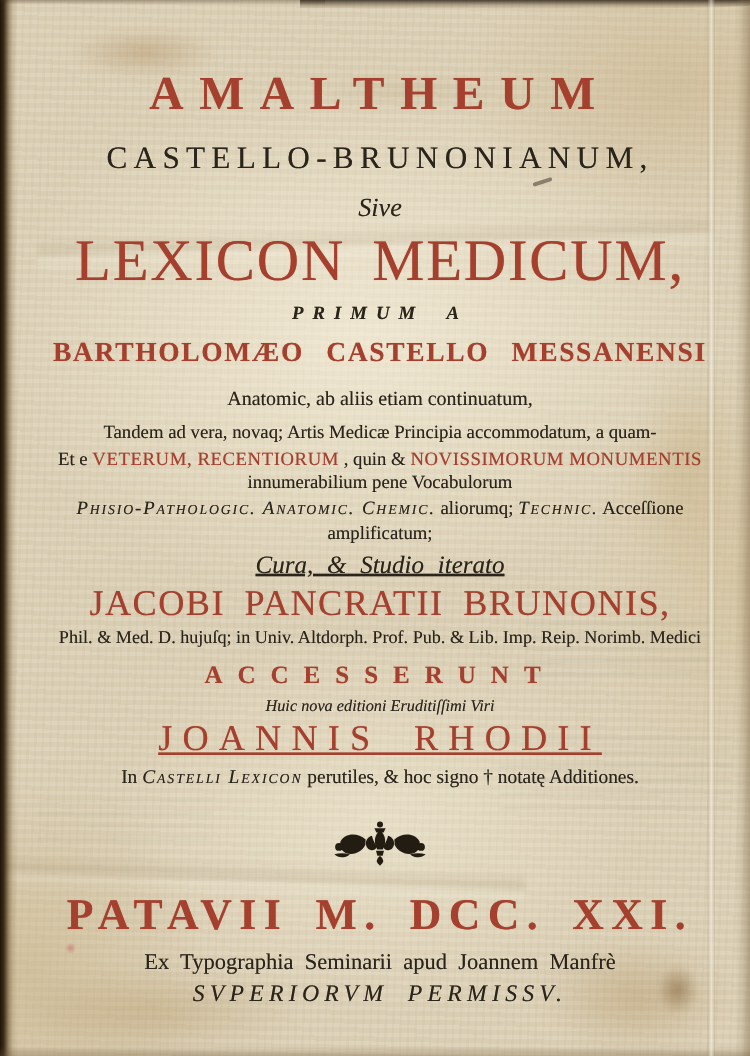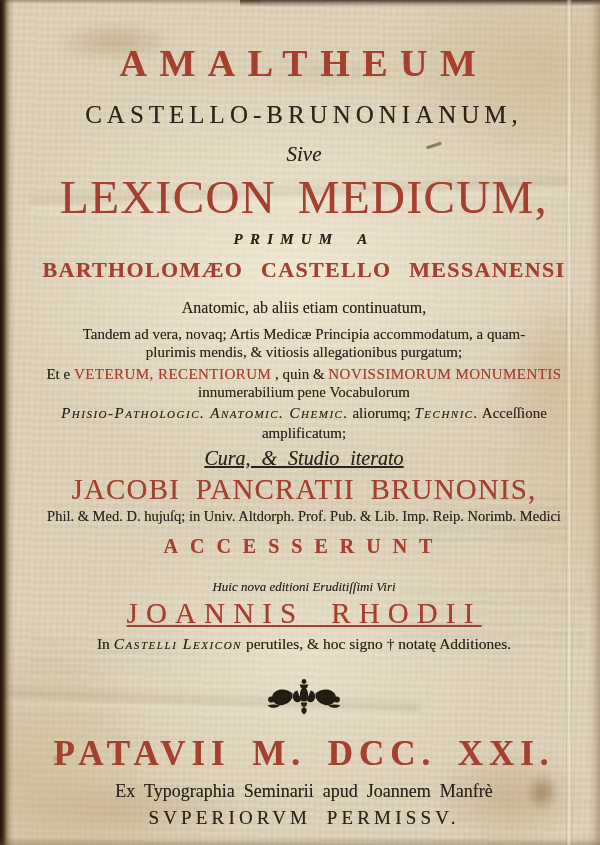--- a/index.html
+++ b/index.html
@@ -12,46 +12,46 @@
     background-image:
       radial-gradient(ellipse 420px 300px at 48% 32%, rgba(255,250,232,.55), transparent 70%),
       radial-gradient(ellipse 300px 220px at 50% 78%, rgba(250,244,224,.4), transparent 70%),
       radial-gradient(ellipse 260px 180px at 90% 8%, rgba(196,172,128,.45), transparent 65%),
       radial-gradient(ellipse 240px 260px at 4% 92%, rgba(198,176,132,.5), transparent 60%),
       radial-gradient(ellipse 200px 300px at 98% 55%, rgba(203,182,138,.4), transparent 60%),
       repeating-linear-gradient(92deg, rgba(150,128,90,.05) 0 2px, transparent 2px 6px),
       repeating-linear-gradient(1deg, rgba(255,255,255,.05) 0 3px, rgba(146,124,88,.05) 3px 7px);
     color:#2b241b;
   }
-  .content{position:absolute;left:18px;right:10px;top:0;bottom:0;text-align:center;padding-top:40px;box-sizing:border-box;}
+  .content{position:absolute;left:18px;right:10px;top:0;bottom:0;text-align:center;padding-top:52px;box-sizing:border-box;}
   .red{color:#a5402f;text-shadow:0 0 .6px rgba(148,52,36,.55);}
   .blk{color:#2b241b;text-shadow:0 0 .5px rgba(40,32,22,.5);}
   .t-main{font-size:38px;line-height:46px;font-weight:700;letter-spacing:.33em;margin:0;}
   .t-sub{font-size:25px;line-height:34px;font-weight:400;letter-spacing:.2em;margin:12px 0 0 0;}
   .t-sive{font-size:21px;line-height:28px;font-style:italic;margin-top:8px;}
   .t-work{font-size:47px;line-height:54px;font-weight:400;letter-spacing:.03em;word-spacing:.18em;margin:2px 0 0 0;}
   .t-primum{font-size:15px;line-height:20px;font-style:italic;font-weight:700;letter-spacing:.48em;word-spacing:.5em;margin-top:5px;}
   .t-author{font-size:22px;line-height:30px;font-weight:700;letter-spacing:.06em;word-spacing:.5em;margin-top:6px;}
   .t-body1{font-size:16px;line-height:22px;margin-top:12px;}
   .t-body2{font-size:15px;line-height:18px;margin-top:6px;}
   .t-monu{font-size:15px;line-height:18px;margin-top:4px;}
   .t-monu .rc{letter-spacing:.03em;}
   .t-phisio{font-size:15px;line-height:20px;margin-top:2px;}
   .sc{font-variant:small-caps;letter-spacing:.1em;font-style:italic;}
   .t-cura{font-size:20px;line-height:22px;font-style:italic;margin-top:4px;word-spacing:.3em;text-decoration:underline;}
   .t-jacobi{font-size:29px;line-height:36px;font-weight:400;letter-spacing:.04em;word-spacing:.25em;margin:2px 0 0 0;}
   .t-phil{font-size:14.5px;line-height:19px;margin-top:0;}
   .t-access{font-size:20px;line-height:28px;font-weight:700;letter-spacing:.6em;margin-top:6px;}
-  .t-huic{font-size:13px;line-height:17px;font-style:italic;margin-top:18px;}
+  .t-huic{font-size:13px;line-height:17px;font-style:italic;margin-top:2px;}
   .t-joannis{font-size:29px;line-height:36px;letter-spacing:.28em;word-spacing:.4em;margin-top:0;text-decoration:underline;}
   .t-castelli{font-size:15.5px;line-height:22px;margin-top:2px;}
   .ornament{margin-top:22px;height:38px;}
   .t-patavii{font-size:35px;line-height:44px;font-weight:700;letter-spacing:.17em;word-spacing:.2em;margin-top:17px;}
   .t-typo{font-size:18px;line-height:26px;margin-top:2px;word-spacing:.25em;}
-  .t-permissu{font-size:19px;line-height:26px;letter-spacing:.22em;word-spacing:.35em;margin-top:1px;}
+  .t-permissu{font-size:19px;line-height:26px;font-style:italic;letter-spacing:.22em;word-spacing:.35em;margin-top:1px;}
 
   
   .edge-left{position:absolute;left:0;top:0;bottom:0;width:14px;
     background:linear-gradient(to right,#1f1409 0,#3c2c17 3px,rgba(109,86,54,.55) 7px,rgba(140,116,78,.25) 10px,transparent 14px);}
   .edge-top{position:absolute;top:0;left:240px;right:0;height:7px;
     background:linear-gradient(to bottom,rgba(28,18,8,.75),rgba(70,52,30,.3) 4px,transparent 7px);
     border-radius:0 0 40% 10%;}
   .edge-top2{position:absolute;top:0;left:0;width:260px;height:4px;
     background:linear-gradient(to bottom,rgba(60,44,24,.35),transparent);}
   .edge-right{position:absolute;right:0;top:0;bottom:0;width:12px;
@@ -106,21 +106,20 @@
     <h1 class="t-main red">AMALTHEUM</h1>
     <h2 class="t-sub blk">CASTELLO-BRUNONIANUM,</h2>
     <div class="t-sive blk">Sive</div>
     <h1 class="t-work red">LEXICON MEDICUM,</h1>
     <div class="t-primum blk">PRIMUM A</div>
     <div class="t-author red">BARTHOLOMÆO CASTELLO MESSANENSI</div>
 
     <div class="t-body1 blk">Anatomic, ab aliis etiam continuatum,</div>
     <div class="t-body2 blk">
       <div>Tandem ad vera, novaq; Artis Medicæ Principia accommodatum, a quam-</div>
-      <div>plurimis mendis, &amp; vitiosis allegationibus purgatum;</div>
     </div>
     <div class="t-monu">
       <div><span class="blk">Et e </span><span class="red rc">VETERUM, RECENTIORUM</span><span class="blk"> , quin &amp; </span><span class="red rc">NOVISSIMORUM MONUMENTIS</span></div>
       <div class="blk">innumerabilium pene Vocabulorum</div>
     </div>
     <div class="t-phisio blk"><span class="sc">Phisio-Pathologic. Anatomic. Chemic.</span><span> aliorumq; </span><span class="sc">Technic.</span><span> Acceſſione amplificatum;</span></div>
 
     <div class="t-cura blk">Cura, &amp; Studio iterato</div>
     <h2 class="t-jacobi red">JACOBI PANCRATII BRUNONIS,</h2>
     <div class="t-phil blk">Phil. &amp; Med. D. hujuſq; in Univ. Altdorph. Prof. Pub. &amp; Lib. Imp. Reip. Norimb. Medici</div>

